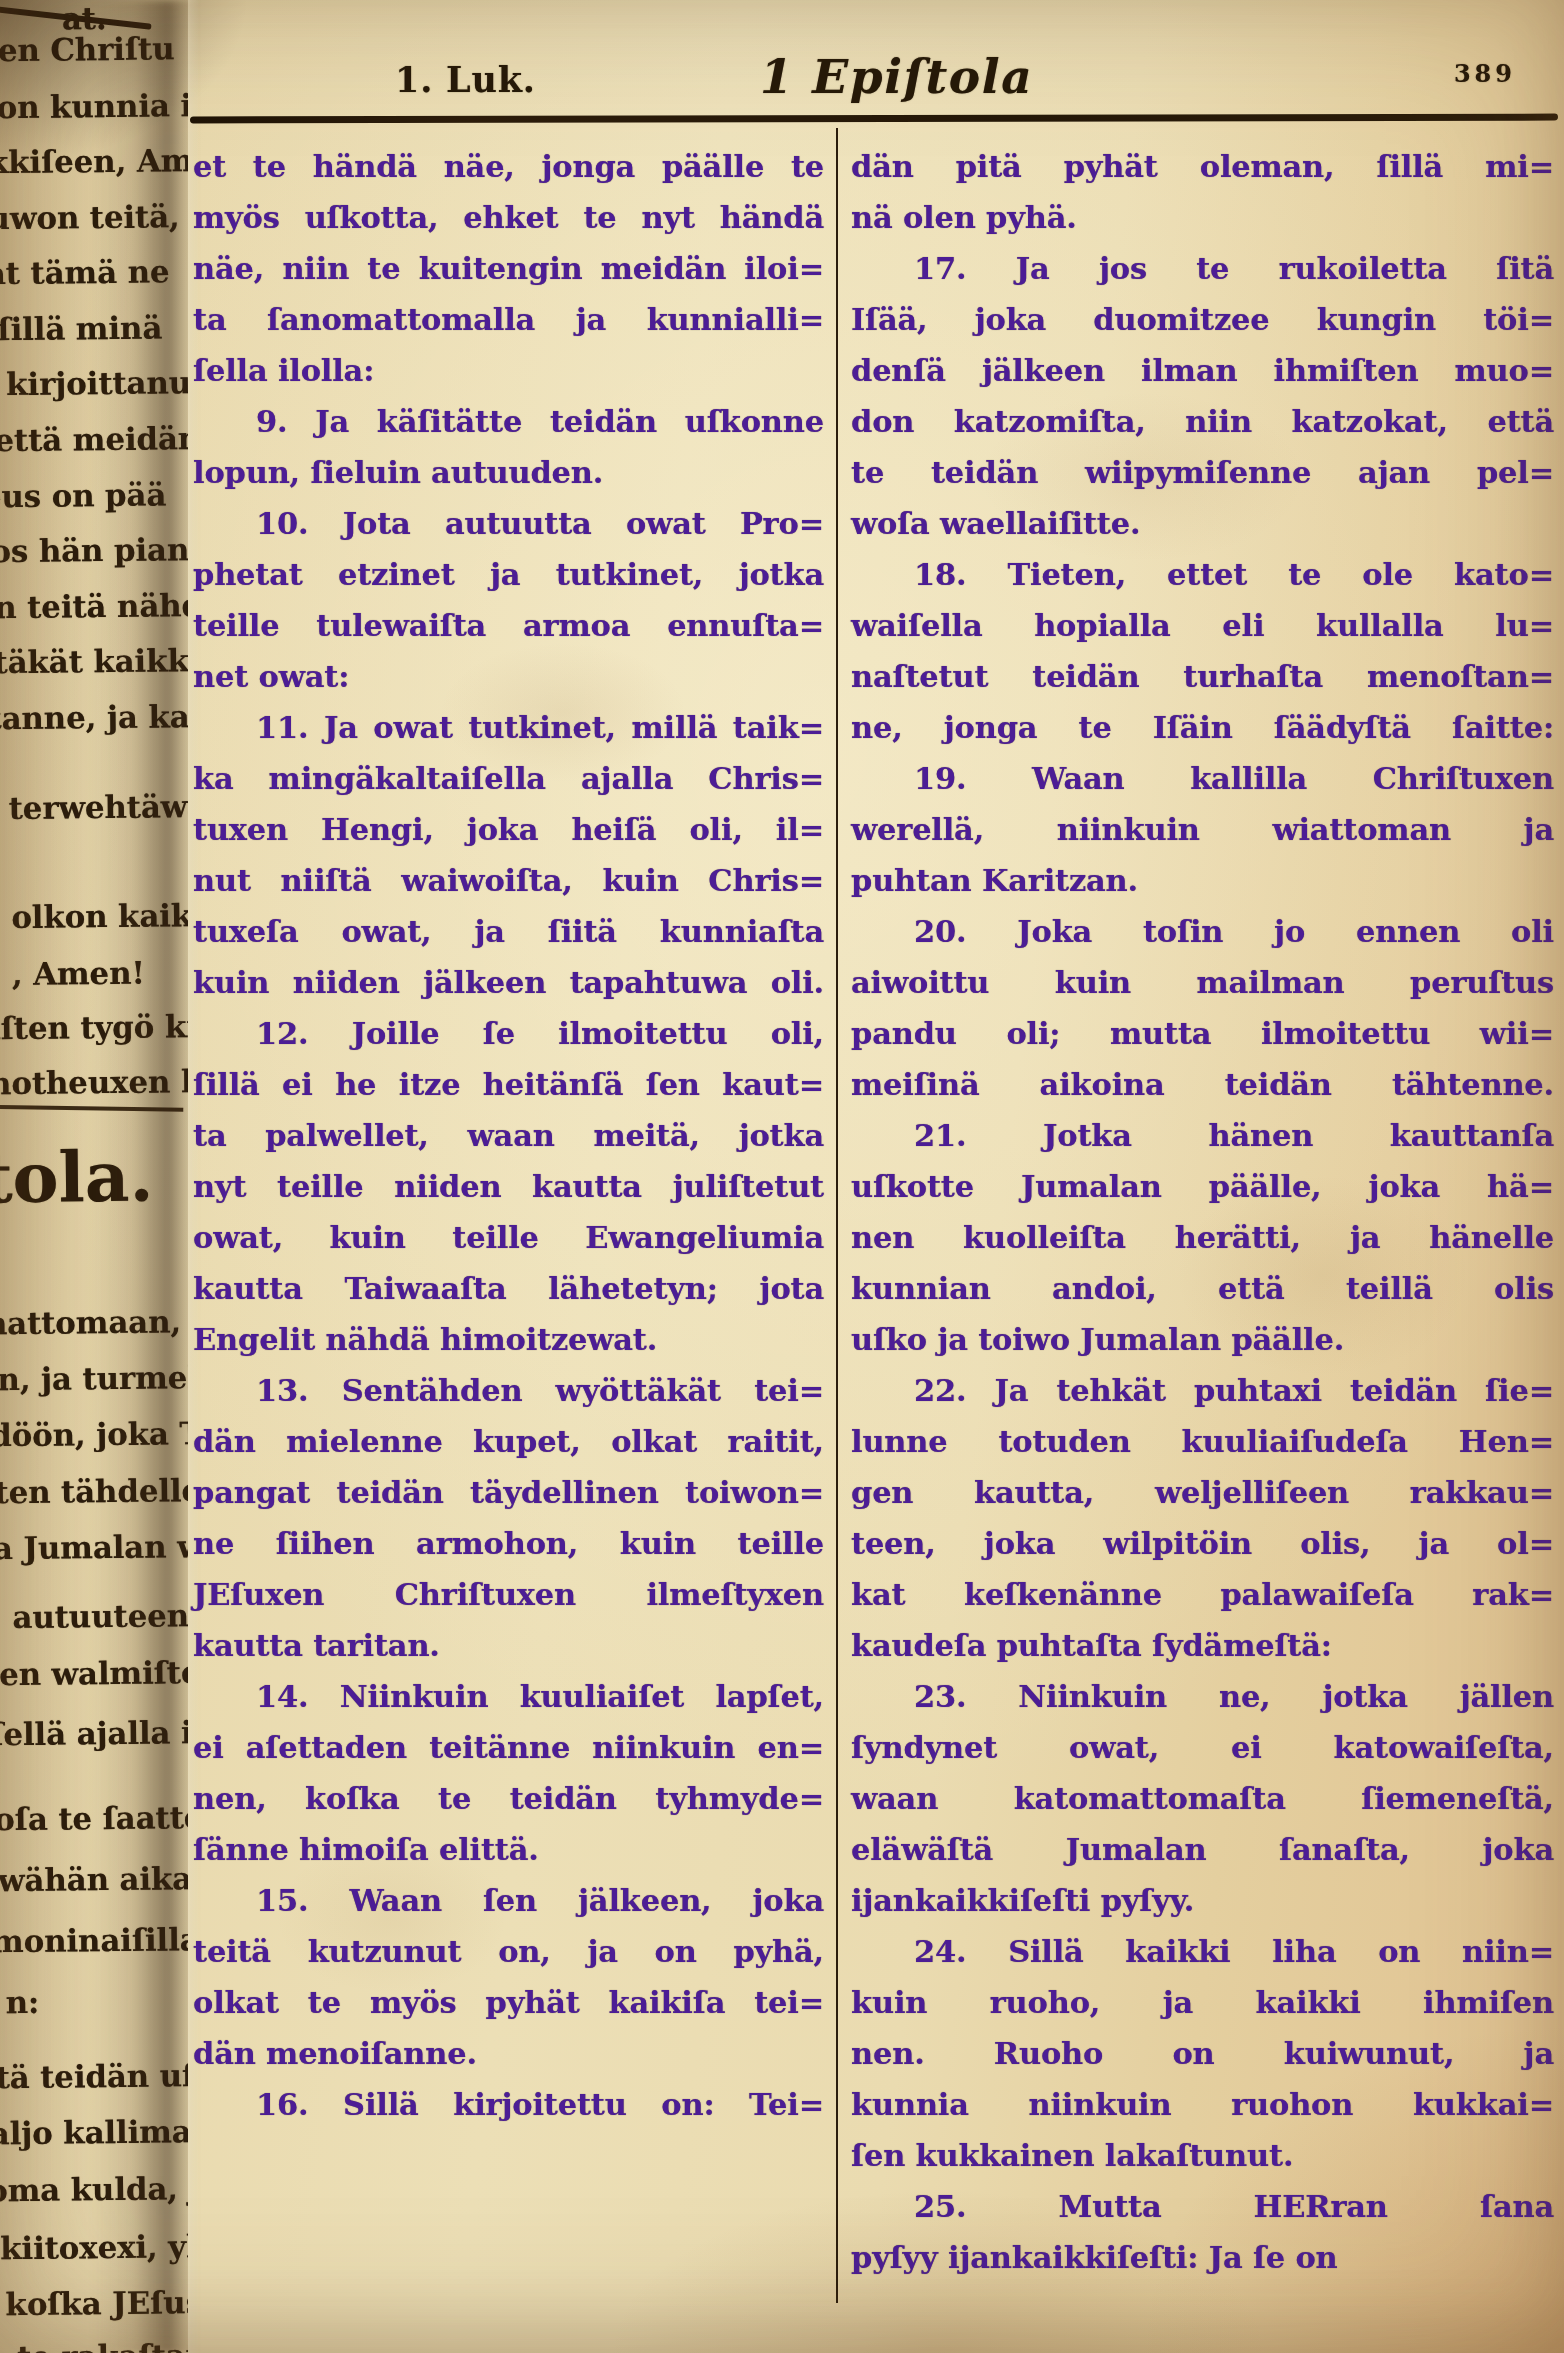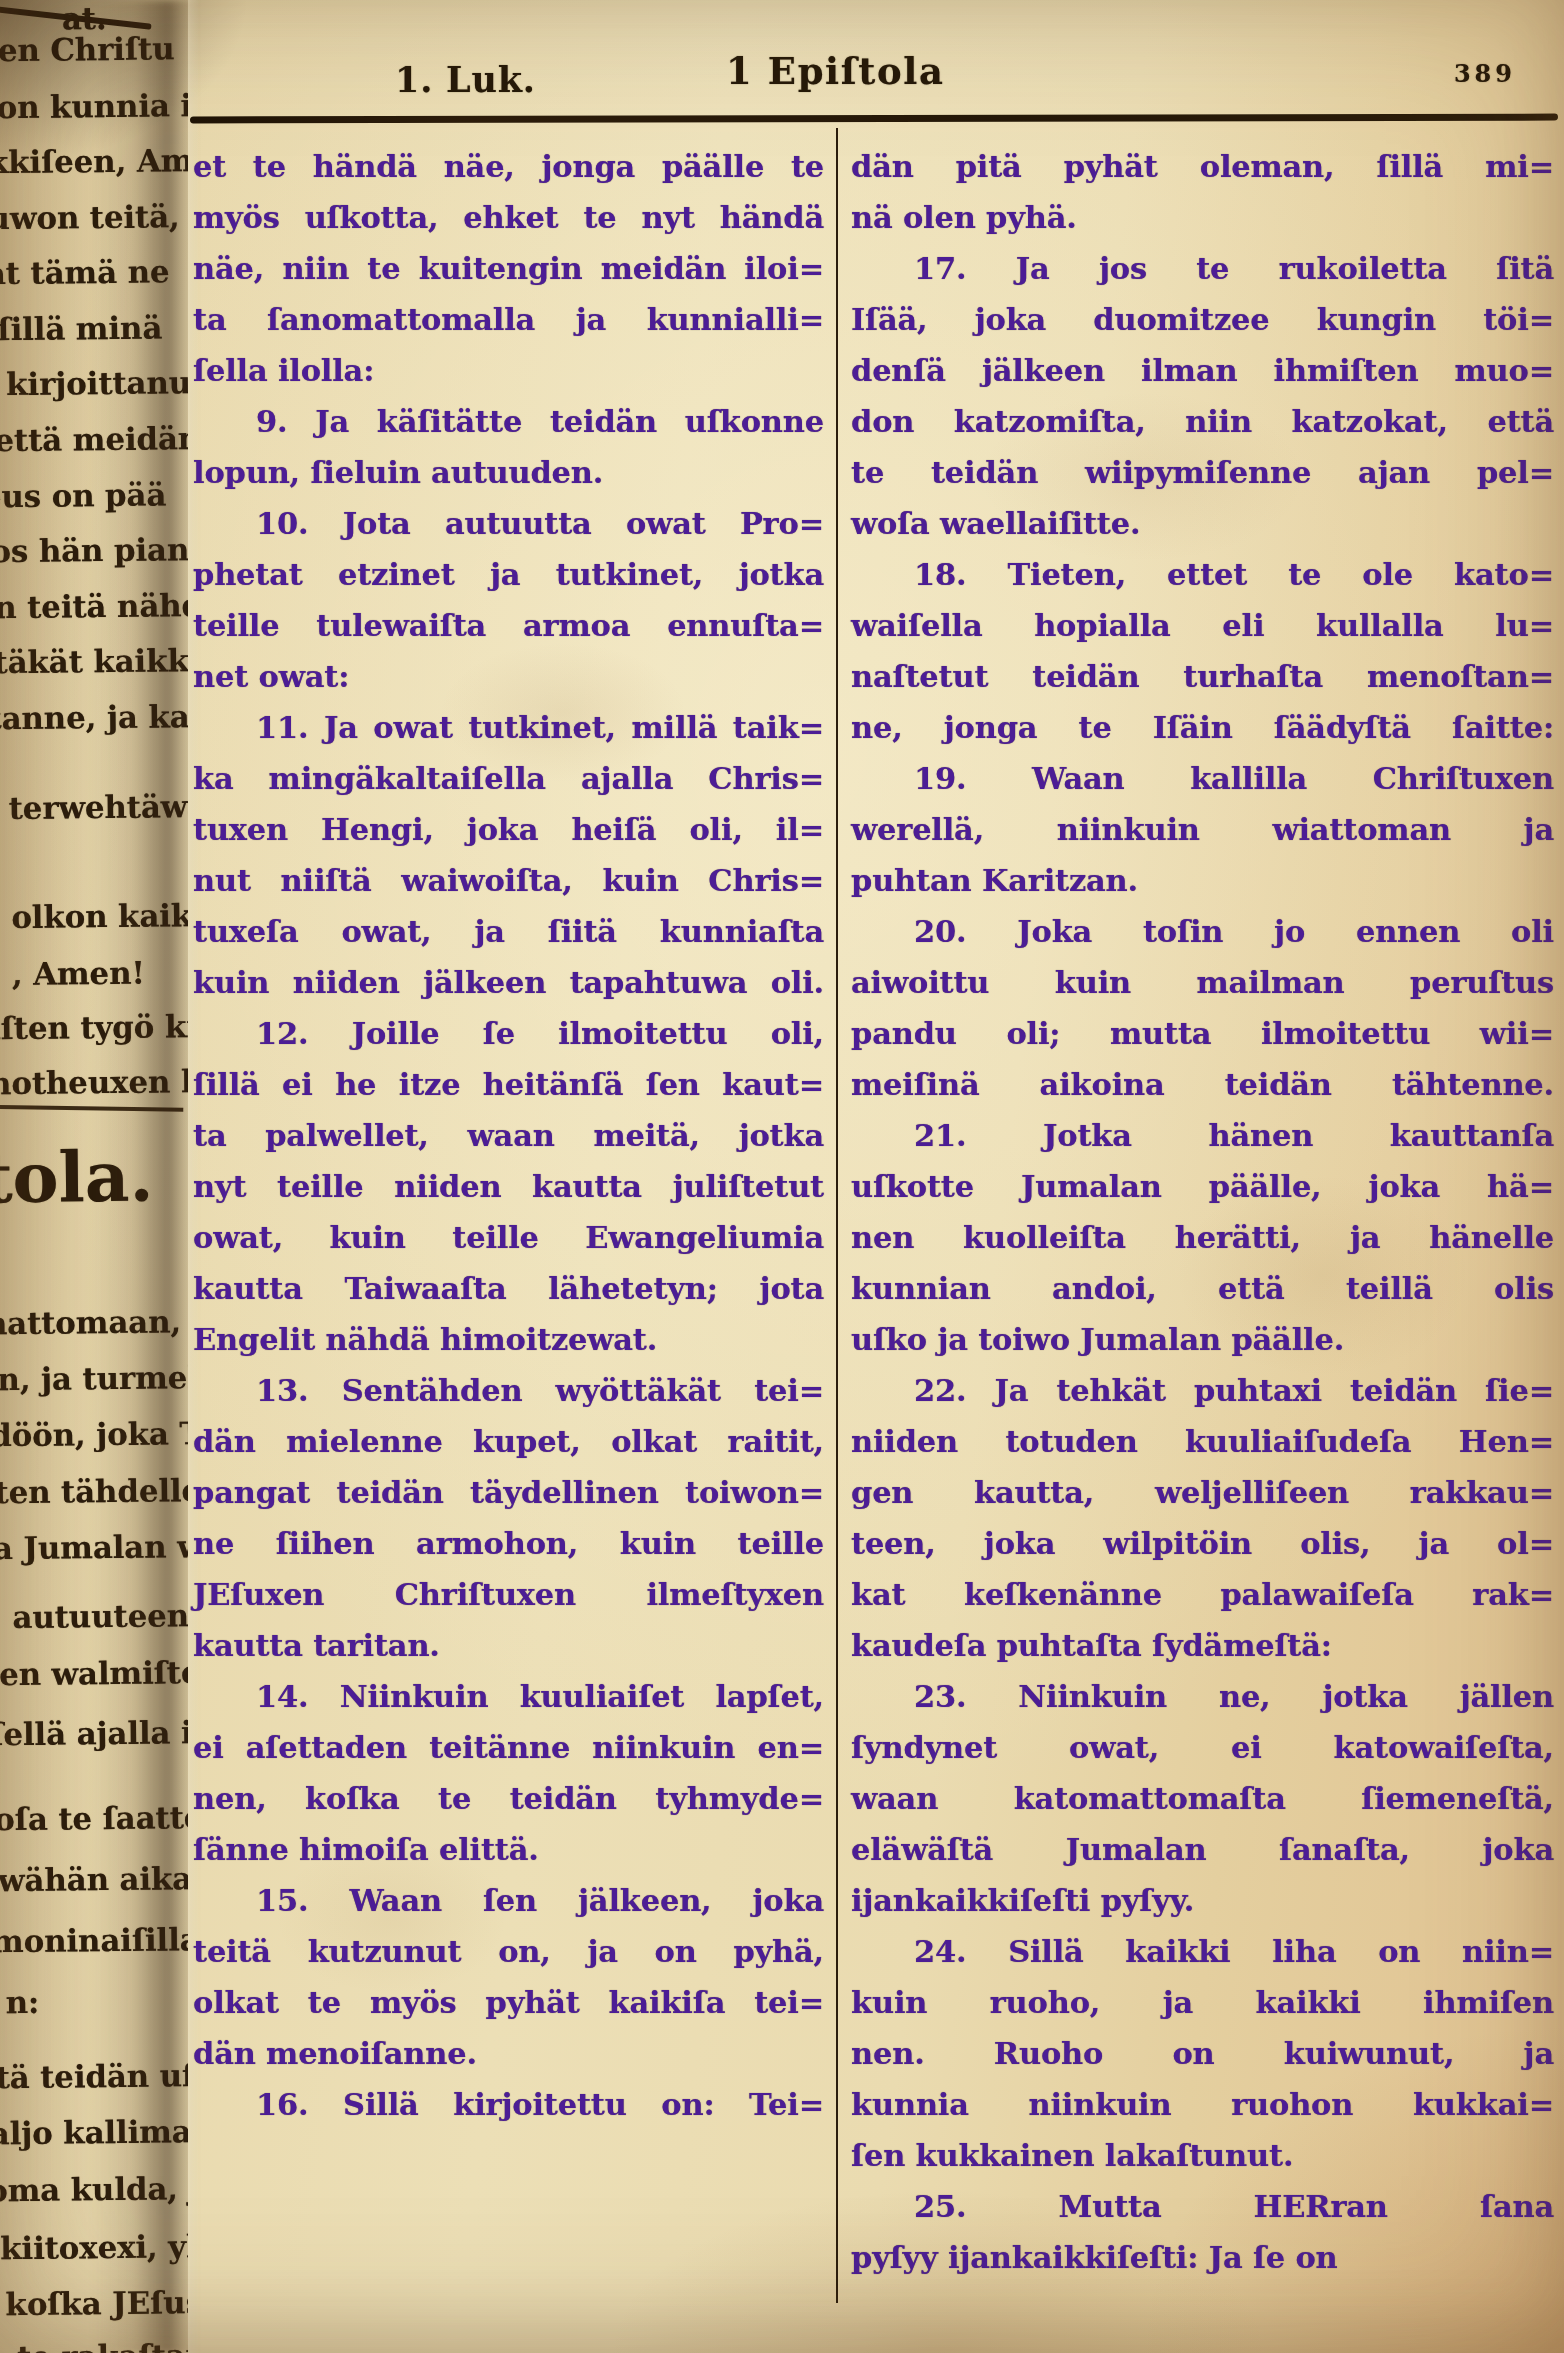--- a/index.html
+++ b/index.html
@@ -31,21 +31,21 @@
   .strip-rule-mid{position:absolute;left:-11.7px;top:1106px;width:196px;height:3.9px;background:#3a2a16;transform:rotate(1.5deg);}
   .gutter{position:absolute;left:92px;top:0;width:103px;height:2354px;z-index:2;filter:blur(3.9px);
     background:linear-gradient(to right, rgba(80,55,28,0) 0%, rgba(80,55,28,0.18) 40%, rgba(52,34,16,0.50) 74%, rgba(70,48,24,0.22) 90%, rgba(80,55,28,0.05) 100%);}
   .corner-shadow{position:absolute;left:0;top:0;width:282px;height:188px;z-index:2;pointer-events:none;
     background:radial-gradient(ellipse at 0% 0%, rgba(35,22,10,0.45), rgba(35,22,10,0) 62%);}
   .edgelight{position:absolute;left:188px;top:0;width:11px;height:2354px;z-index:2;
     background:linear-gradient(to right, rgba(255,246,214,0.55), rgba(255,246,214,0));}
   header{position:absolute;inset:0;z-index:3;pointer-events:none;}
   .h-item{position:absolute;font-weight:700;color:#241808;text-shadow:0 0 1.2px rgba(40,25,8,0.55);}
   .h-left{left:395px;top:59px;font-size:35px;letter-spacing:0.8px;}
-  .h-center{left:726px;top:49px;font-size:37px;letter-spacing:1.6px;}
+  .h-center{left:760px;top:49px;font-size:47px;letter-spacing:1.6px;font-style:italic;}
   .h-right{left:1454px;top:59px;font-size:24px;letter-spacing:3.9px;}
   .hrule{position:absolute;left:190px;top:115px;width:1368px;height:7px;z-index:3;
     background:linear-gradient(to right,#1f1406,#2c1d0b 20%,#241808 60%,#2c1d0b);border-radius:3.9px;transform:rotate(-0.12deg);}
   .vrule{position:absolute;left:836px;top:128px;width:2.3px;height:2175px;z-index:3;background:#2b1d0d;}
   main{position:absolute;inset:0;z-index:3;}
   .col{position:absolute;top:141px;color:#4c1d95;}
   .colL{left:193px;width:631px;}
   .colR{left:851px;width:703px;}
   .line{height:51px;line-height:51px;font-size:30.5px;font-weight:700;letter-spacing:-0.2px;
     white-space:normal;overflow:visible;text-shadow:0 0 1px rgba(35,22,8,0.55);box-sizing:border-box;}
@@ -187,21 +187,21 @@
       <div class="line j ind">20. Joka toſin jo ennen oli</div>
       <div class="line j">aiwoittu kuin mailman peruſtus</div>
       <div class="line j">pandu oli; mutta ilmoitettu wii=</div>
       <div class="line j">meiſinä aikoina teidän tähtenne.</div>
       <div class="line j ind">21. Jotka hänen kauttanſa</div>
       <div class="line j">uſkotte Jumalan päälle, joka hä=</div>
       <div class="line j">nen kuolleiſta herätti, ja hänelle</div>
       <div class="line j">kunnian andoi, että teillä olis</div>
       <div class="line">uſko ja toiwo Jumalan päälle.</div>
       <div class="line j ind">22. Ja tehkät puhtaxi teidän ſie=</div>
-      <div class="line j">niiden totuden kuuliaiſudeſa Hen=</div>
+      <div class="line j">lunne totuden kuuliaiſudeſa Hen=</div>
       <div class="line j">gen kautta, weljelliſeen rakkau=</div>
       <div class="line j">teen, joka wilpitöin olis, ja ol=</div>
       <div class="line j">kat keſkenänne palawaiſeſa rak=</div>
       <div class="line">kaudeſa puhtaſta ſydämeſtä:</div>
       <div class="line j ind">23. Niinkuin ne, jotka jällen</div>
       <div class="line j">ſyndynet owat, ei katowaiſeſta,</div>
       <div class="line j">waan katomattomaſta ſiemeneſtä,</div>
       <div class="line j">eläwäſtä Jumalan ſanaſta, joka</div>
       <div class="line">ijankaikkiſeſti pyſyy.</div>
       <div class="line j ind">24. Sillä kaikki liha on niin=</div>

